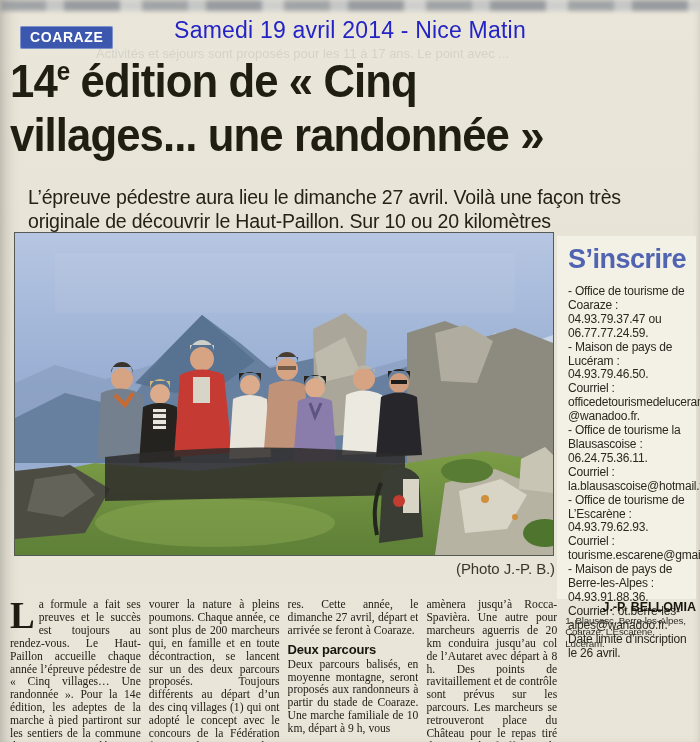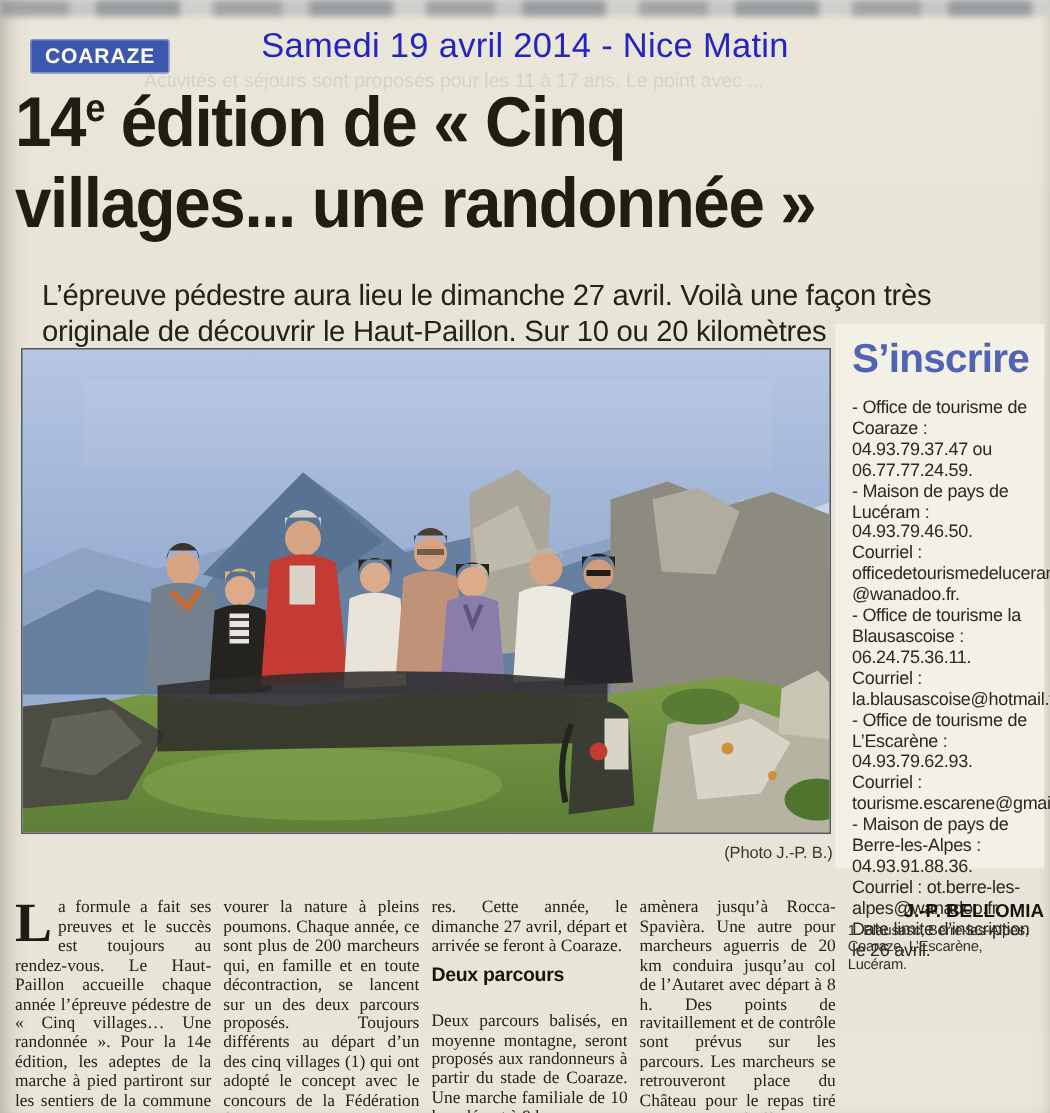--- a/index.html
+++ b/index.html
@@ -45,45 +45,45 @@
   
   .photo{
     position:absolute;left:14px;top:232px;width:540px;height:324px;
     border:1px solid #565a55;box-sizing:border-box;overflow:hidden;background:#9fb4d6;
   }
   .photo svg{display:block;}
   .caption{
     position:absolute;left:14px;top:559px;width:541px;margin:0;
     font-size:13.5px;line-height:16.5px;font-weight:700;color:#1b1910;letter-spacing:-.1px;
   }
-  .caption .credit{float:right;font-weight:400;font-size:11px;color:#3a372c;margin-top:2px;}
+  .caption .credit{float:right;font-weight:400;font-size:15px;color:#3a372c;margin-top:2px;}
   
   .sidebar{
-    position:absolute;left:557px;top:216px;width:139px;height:363px;box-sizing:border-box;
+    position:absolute;left:557px;top:236px;width:139px;height:363px;box-sizing:border-box;
     background:#f3f0e5;padding:8px 8px 6px 11px;
   }
   .sidebar h2{
     margin:0 0 10px;font-size:27px;letter-spacing:-.5px;
     color:#5064b2;font-weight:700;
   }
   .sidebar p{margin:0;font-size:12px;line-height:13.9px;color:#2b2820;font-weight:500;letter-spacing:-.2px;}
   
   .columns{
     position:absolute;left:10px;top:599px;width:686px;height:143px;
     display:flex;gap:8px;overflow:hidden;
     font-family:"Liberation Serif",serif;
   }
   .col{flex:1 1 0;font-size:11.6px;line-height:12.9px;text-align:justify;color:#24211a;overflow:hidden;}
   .col p{margin:0;}
   .dropcap{
     float:left;font-size:37px;line-height:30px;font-weight:700;
     padding:2px 4px 0 0;color:#1e1b12;font-family:"Liberation Serif",serif;
   }
   .subhead{
-    margin:6px 0 18px;font-family:"Liberation Sans",sans-serif;
+    margin:6px 0 2px;font-family:"Liberation Sans",sans-serif;
     font-size:13px;font-weight:700;color:#17150d;text-align:left;letter-spacing:-.2px;
   }
   .byline{
     text-align:right;font-family:"Liberation Sans",sans-serif;
     font-weight:700;font-size:12.5px;margin-top:2px !important;color:#16140c;
   }
   .footnote{
     font-family:"Liberation Sans",sans-serif;font-size:9.8px;line-height:11.5px;
     color:#33302a;text-align:left;margin-top:1px !important;letter-spacing:-.2px;
   }

